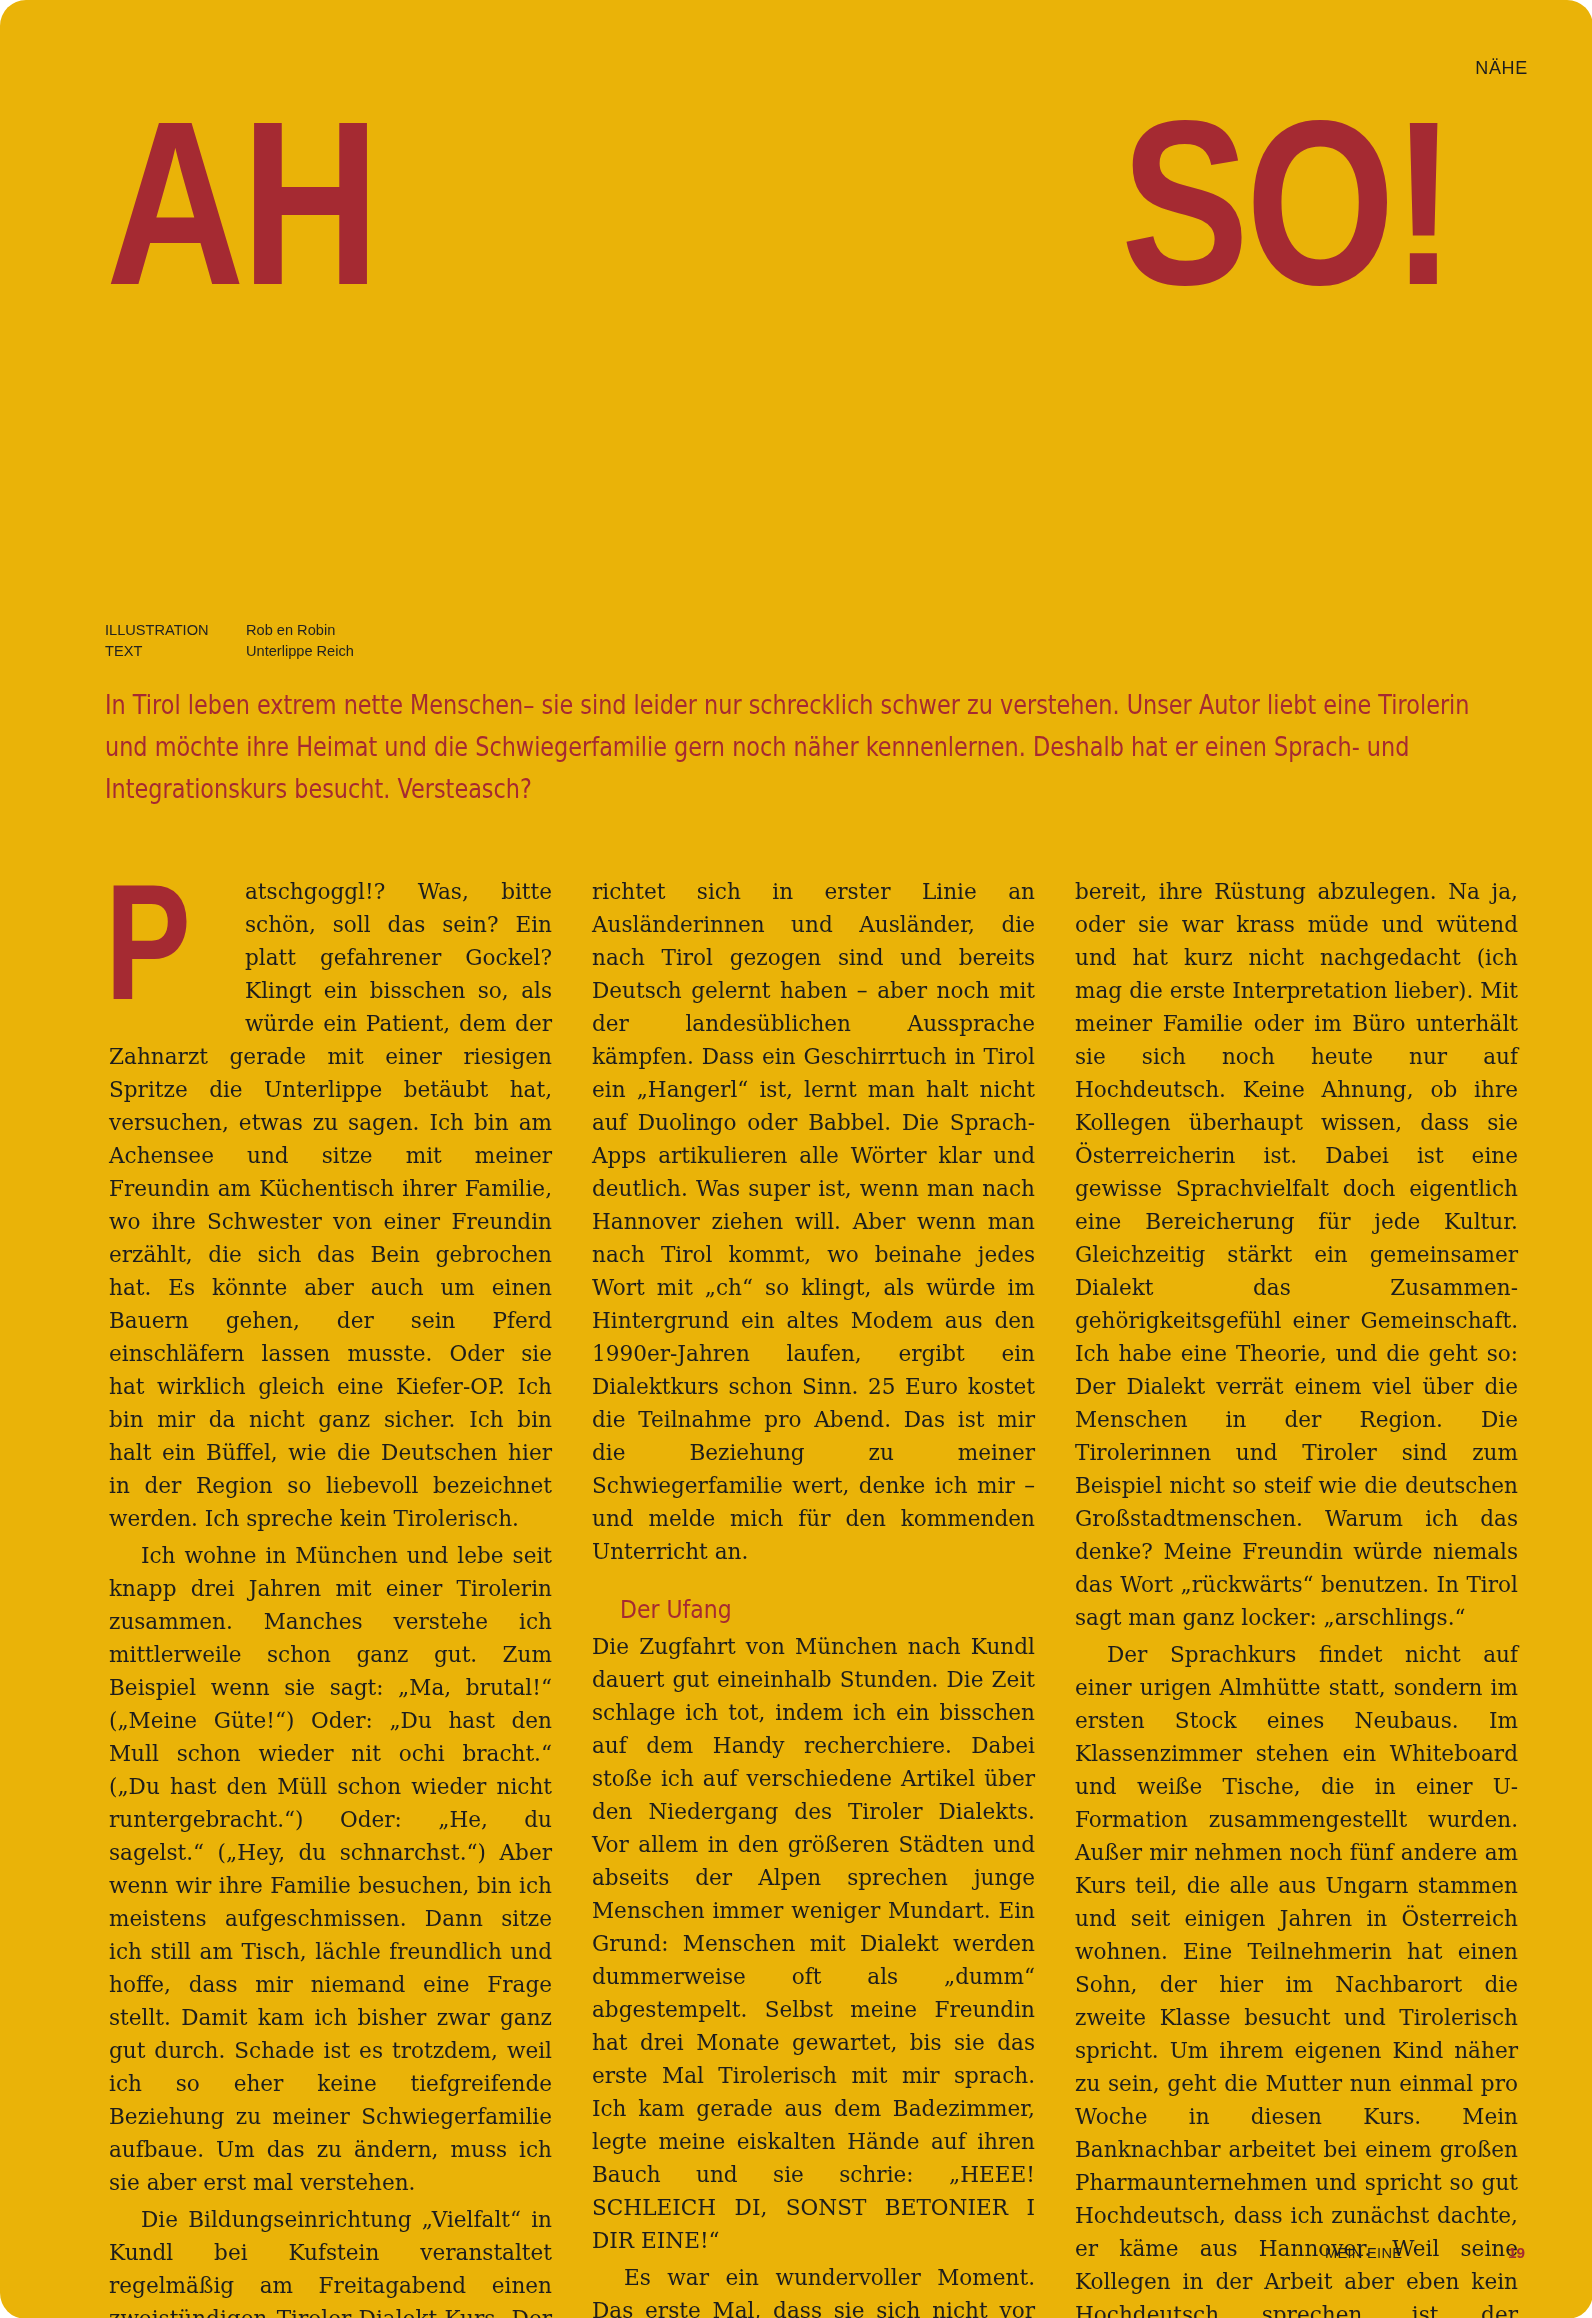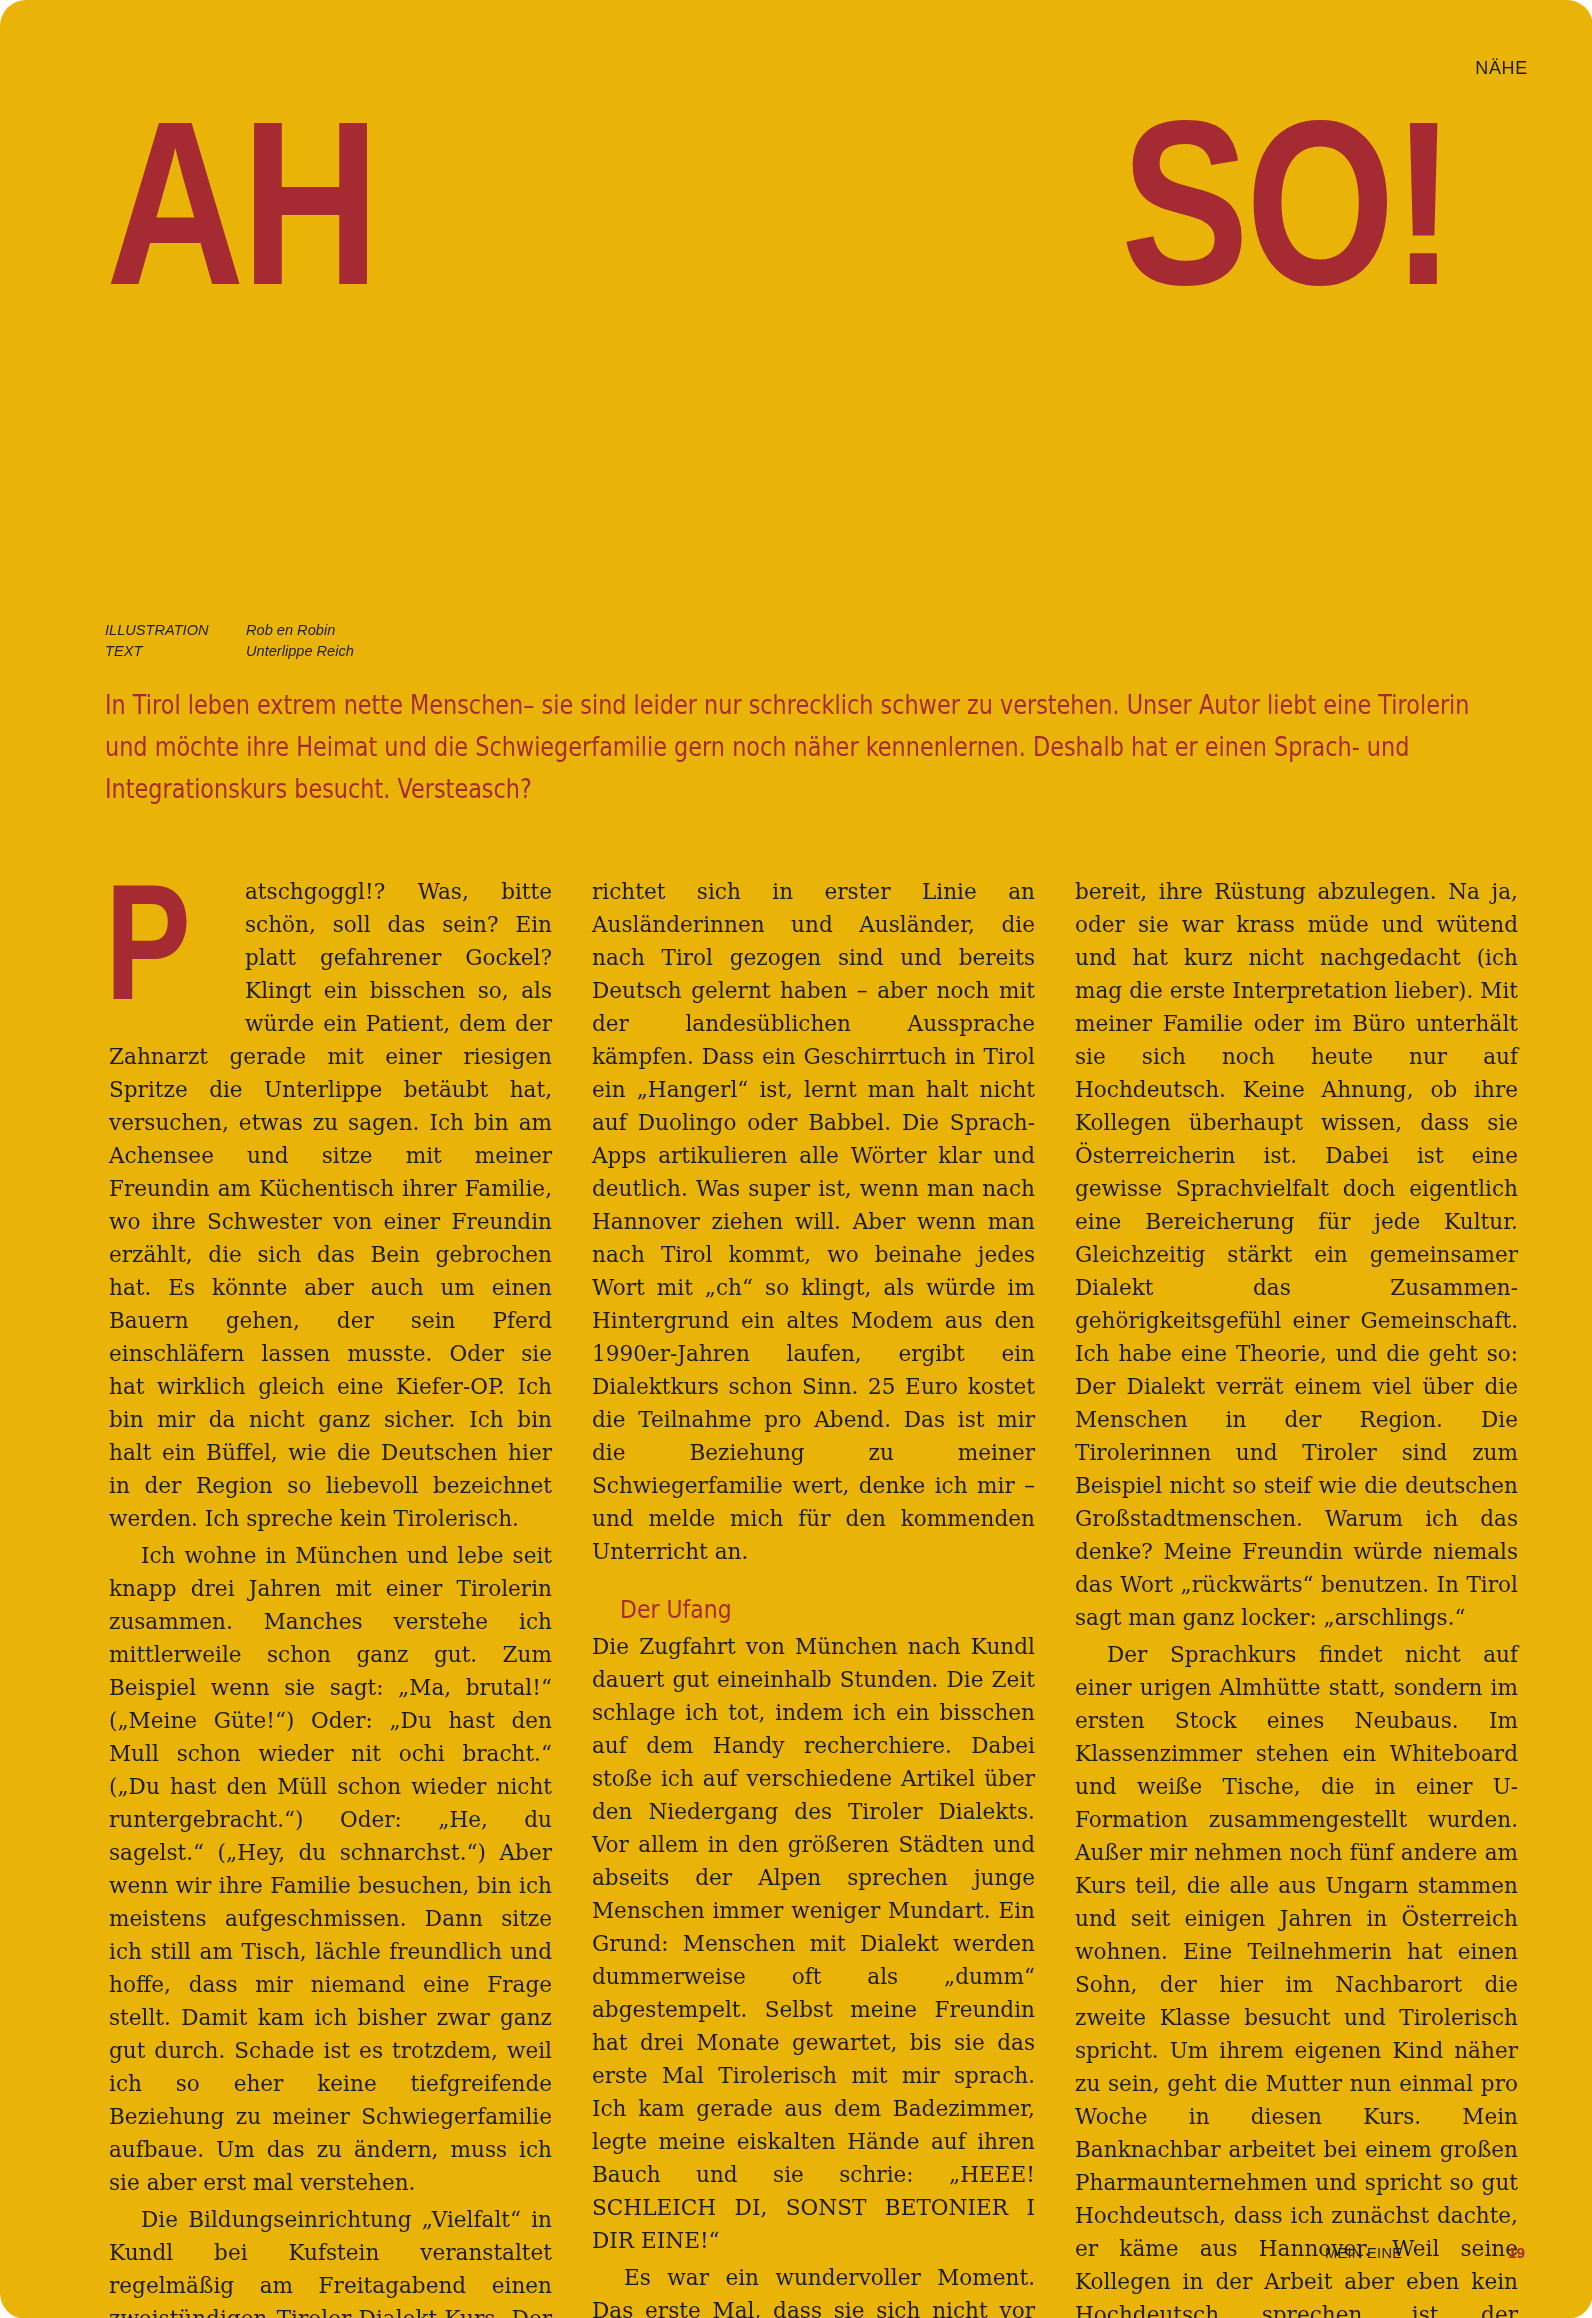--- a/index.html
+++ b/index.html
@@ -20,21 +20,21 @@
     letter-spacing: -4px;
   }
   .title-left { left: 106px; }
   .title-right { left: 1121px; }
 
   .credits {
     position: absolute; top: 620px; left: 105px;
     font-family: "Liberation Sans", sans-serif; font-size: 14.6px; line-height: 20.6px;
     color: #222;
   }
-  .credit-row { display: flex; font-style: italic; }
+  .credit-row { display: flex; }
   .credit-label { width: 141px; }
 
   .lead {
     position: absolute; top: 684px; left: 105px; width: 1407px;
     font-family: "DejaVu Sans", sans-serif; font-size: 26px; line-height: 42px;
     color: #a52a32;
     transform: scaleX(0.86); transform-origin: left top;
     width: 1639px;
   }
 

